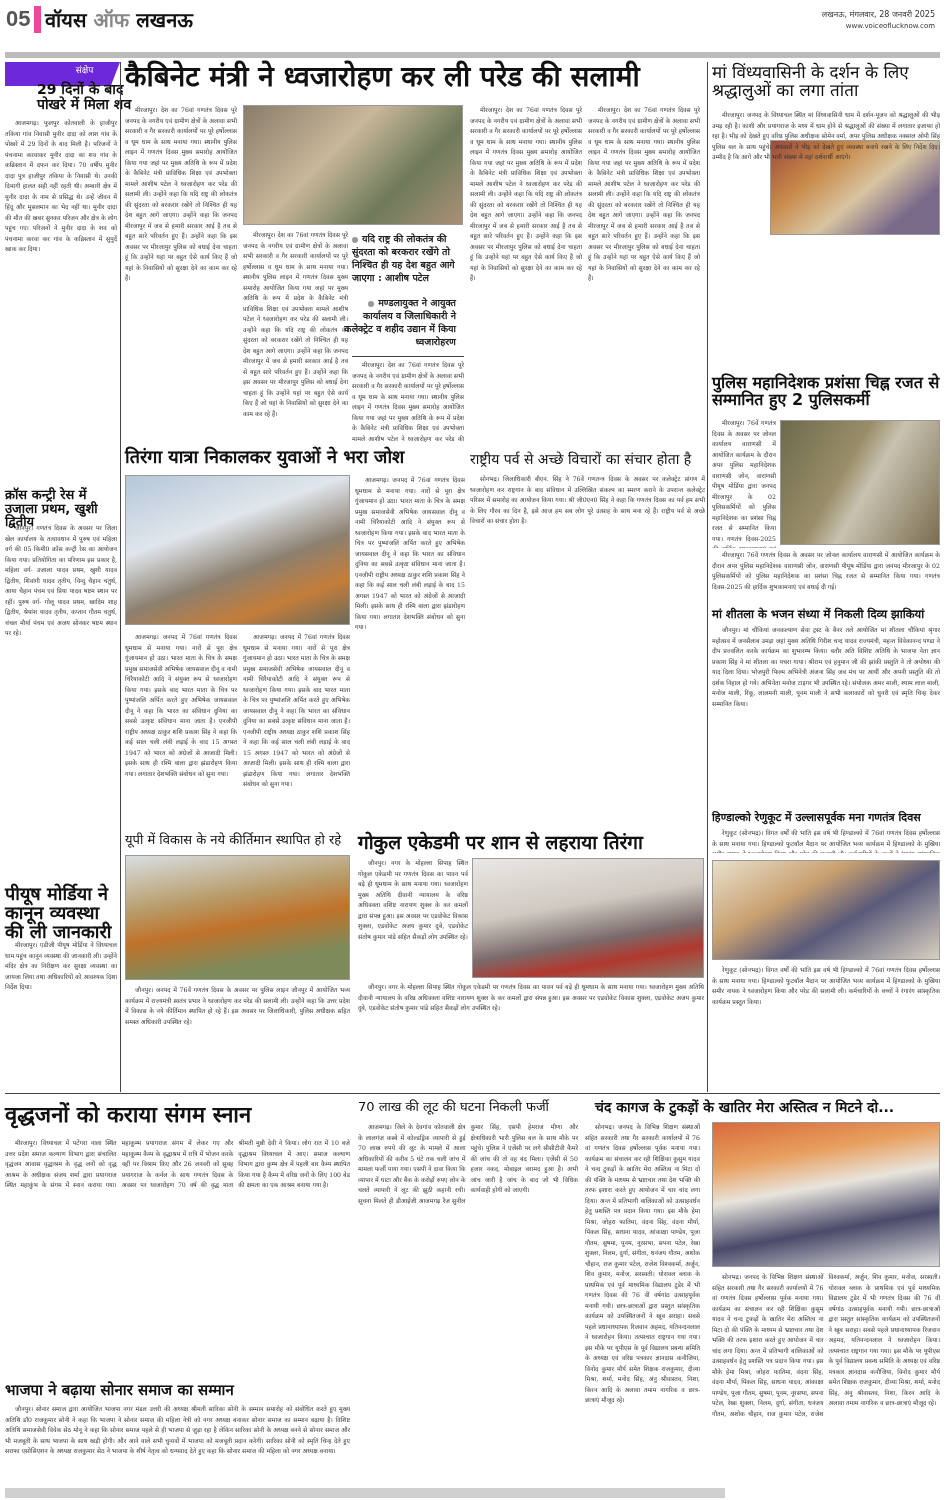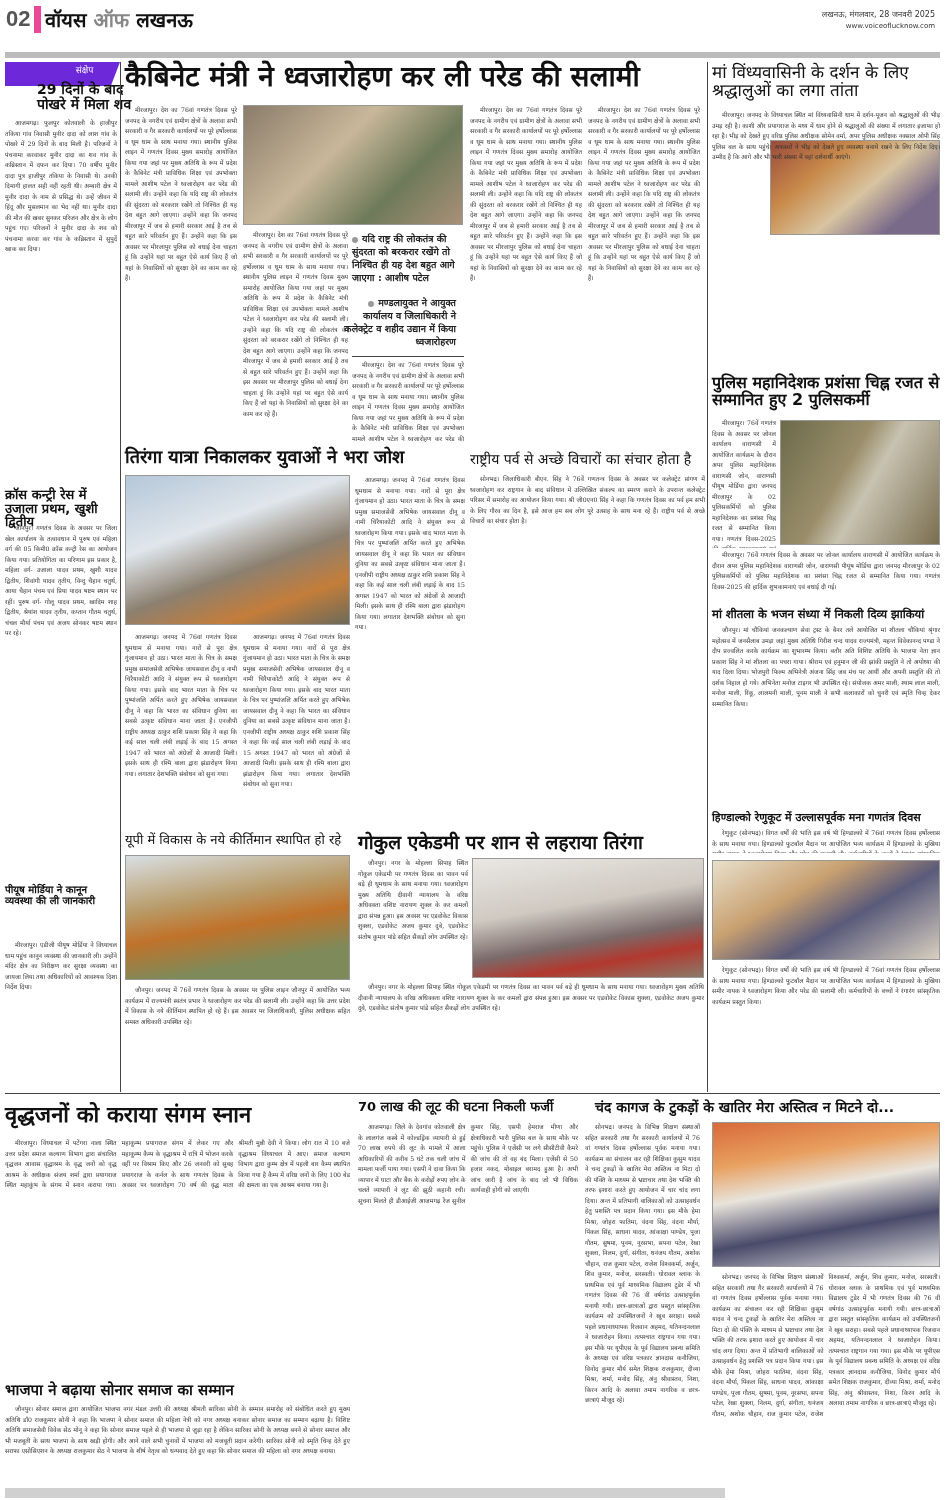--- a/index.html
+++ b/index.html
@@ -28,41 +28,41 @@
   .photo.stage { background: linear-gradient(150deg,#e8e0cc,#c8a070 35%,#5a5a7a 60%,#d8d0c0); }
   .photo.girls { background: linear-gradient(170deg,#d86a3a,#e8a060 25%,#e8e4dc 45%,#4a4a6a 70%,#ddd); }
   .pullquote { font-weight: bold; font-size: 9.5px; line-height: 13px; color: #222; }
   .bullet { display: inline-block; width: 6px; height: 6px; border-radius: 50%; background: #999; margin-right: 4px; vertical-align: middle; }
   .footer-bar { left: 5px; top: 1488px; width: 720px; height: 10px; background: #d0d0d0; }
 </style>
 </head>
 <body>
 
 <div class="abs masthead">
-  <div class="abs page-no">02</div>
+  <div class="abs page-no">05</div>
   <div class="abs paper-name">
     <span>वॉयस</span>
     <span class="mid">ऑफ</span>
     <span>लखनऊ</span>
   </div>
   <div class="abs date">लखनऊ, मंगलवार, 28 जनवरी 2025</div>
   <div class="abs url">www.voiceoflucknow.com</div>
 </div>
 <div class="abs rule"></div>
 
 <div class="abs kicker">संक्षेप</div>
 <div class="abs headline" style="left:5px;top:82px;width:112px;font-size:14px;margin-left:32px;">29 दिनों के बाद पोखरे में मिला शव</div>
 <div class="abs body-text" style="left:5px;top:118px;width:112px;height:335px;">
     <p>आजमगढ़। फूलपुर कोतवाली के हाजीपुर तकिया गांव निवासी मुनीर दादा को लाश गांव के पोखरे में 29 दिनों के बाद मिली है। परिजनों ने पंचनामा करवाकर मुनीर दादा का शव गांव के कब्रिस्तान में दफन कर दिया। 70 वर्षीय मुनीर दादा पुत्र हाजीपुर तकिया के निवासी थे। उनकी दिमागी हालत सही नहीं रहती थी। अम्बारी क्षेत्र में मुनीर दादा के नाम से प्रसिद्ध थे। उन्हें जीवन में हिंदू और मुसलमान का भेद नहीं था। मुनीर दादा की मौत की खबर सुनकर परिजन और क्षेत्र के लोग पहुंच गए। परिजनों ने मुनीर दादा के शव को पंचनामा करवा कर गांव के कब्रिस्तान में सुपुर्दे खाक कर दिया।</p>
   </div>
 <div class="abs headline" style="left:5px;top:488px;width:112px;font-size:13px;">क्रॉस कन्ट्री रेस में उजाला प्रथम, खुशी द्वितीय</div>
 <div class="abs body-text" style="left:5px;top:523px;width:112px;height:360px;">
     <p>जौनपुर। गणतंत्र दिवस के अवसर पर जिला खेल कार्यालय के तत्वावधान में पुरुष एवं महिला वर्ग की 05 किमी0 क्रॉस कन्ट्री रेस का आयोजन किया गया। प्रतियोगिता का परिणाम इस प्रकार है, महिला वर्ग- उजाला यादव प्रथम, खुशी यादव द्वितीय, शिवांगी यादव तृतीय, विन्दु चैहान चतुर्थ, आया चैहान पंचम एवं प्रिया यादव षष्टम स्थान पर रहीं। पुरुष वर्ग- गोलू यादव प्रथम, खादिम शाह द्वितीय, श्रेयांश यादव तृतीय, कप्तान गौतम चतुर्थ, चंचल मौर्या पंचम एवं अजय सोनकर षष्टम स्थान पर रहे।</p>
   </div>
-<div class="abs headline" style="left:5px;top:885px;width:112px;font-size:10px;">पीयूष मोर्डिया ने कानून व्यवस्था की ली जानकारी</div>
+<div class="abs headline" style="left:5px;top:885px;width:112px;font-size:18px;">पीयूष मोर्डिया ने कानून व्यवस्था की ली जानकारी</div>
 <div class="abs body-text" style="left:5px;top:940px;width:112px;height:140px;">
     <p>मीरजापुर। एडीजी पीयूष मोर्डिया ने विंध्याचल धाम पहुंच कानून व्यवस्था की जानकारी ली। उन्होंने मंदिर क्षेत्र का निरीक्षण कर सुरक्षा व्यवस्था का जायजा लिया तथा अधिकारियों को आवश्यक दिशा निर्देश दिया।</p>
   </div>
 <div class="abs vline" style="left:120px;top:62px;height:1030px;"></div>
 
 <div class="abs headline" style="left:125px;top:62px;width:600px;font-size:28px;white-space:nowrap;">कैबिनेट मंत्री ने ध्वजारोहण कर ली परेड की सलामी</div>
 <div class="abs photo" style="left:243px;top:105px;width:220px;height:120px;"></div>
 <div class="abs body-text" style="left:125px;top:105px;width:112px;height:340px;">
     <p>मीरजापुर। देश का 76वां गणतंत्र दिवस पूरे जनपद के नगरीय एवं ग्रामीण क्षेत्रों के अलावा सभी सरकारी व गैर सरकारी कार्यालयों पर पूरे हर्षोल्लास व धूम धाम के साथ मनाया गया। स्थानीय पुलिस लाइन में गणतंत्र दिवस मुख्य समारोह आयोजित किया गया जहां पर मुख्य अतिथि के रूप में प्रदेश के कैबिनेट मंत्री प्राविधिक शिक्षा एवं उपभोक्ता मामले आशीष पटेल ने ध्वजारोहण कर परेड की सलामी ली। उन्होंने कहा कि यदि राष्ट्र की लोकतंत्र की सुंदरता को बरकरार रखेंगे तो निश्चित ही यह देश बहुत आगे जाएगा। उन्होंने कहा कि जनपद मीरजापुर में जब से हमारी सरकार आई है तब से बहुत सारे परिवर्तन हुए हैं। उन्होंने कहा कि इस अवसर पर मीरजापुर पुलिस को बधाई देना चाहता हूं कि उन्होंने यहां पर बहुत ऐसे कार्य किए हैं जो यहां के निवासियों को सुरक्षा देने का काम कर रहे हैं।</p>
   </div>
@@ -145,21 +145,21 @@
     <p>जौनपुर। नगर के मोहल्ला सिपाह स्थित गोकुल एकेडमी पर गणतंत्र दिवस का पावन पर्व बड़े ही धूमधाम के साथ मनाया गया। ध्वजारोहण मुख्य अतिथि दीवानी न्यायालय के वरिष्ठ अधिवक्ता वशिष्ट नारायण शुक्ल के कर कमलों द्वारा संपन्न हुआ। इस अवसर पर एडवोकेट विकास शुक्ला, एडवोकेट अजय कुमार दुबे, एडवोकेट संतोष कुमार पांडे सहित सैकड़ों लोग उपस्थित रहे।</p>
   </div>
 
 <div class="abs hline" style="left:5px;top:1093px;width:935px;"></div>
 
 <div class="abs headline" style="left:5px;top:1103px;width:345px;font-size:22px;white-space:nowrap;">वृद्धजनों को कराया संगम स्नान</div>
 <div class="abs body-text" style="left:5px;top:1138px;width:345px;height:240px;column-count:3;column-gap:5px;">
     <p>मीरजापुर। विंध्याचल में पटेंगरा नाला स्थित उत्तर प्रदेश समाज कल्याण विभाग द्वारा संचालित वृद्धजन आवास वृद्धाश्रम के वृद्ध जनों को वृद्ध आश्रम के अधीक्षक संजय शर्मा द्वारा प्रयागराज स्थित महाकुंभ के संगम में स्नान कराया गया। महाकुम्भ प्रयागराज संगम में लेकर गए और महाकुम्भ कैम्प के वृद्धाश्रम में रात्रि में भोजन करके वहीं पर विश्राम किए और 26 जनवरी को सुबह प्रयागराज के कर्नल के साथ गणतंत्र दिवस के अवसर पर ध्वजारोहण 70 वर्ष की वृद्ध माता श्रीमती मुन्नी देवी ने किया। लोग रात में 10 बजे वृद्धाश्रम विंध्याचल में आए। समाज कल्याण विभाग द्वारा कुम्भ क्षेत्र में पहली बार कैम्प स्थापित किया गया है कैम्प में वरिष्ठ जनों के लिए 100 बेड की क्षमता का एक आश्रम बनाया गया है।</p>
   </div>
 
-<div class="abs headline" style="left:358px;top:1100px;width:220px;font-size:13px;font-weight:bold;white-space:nowrap;">70 लाख की लूट की घटना निकली फर्जी</div>
+<div class="abs headline" style="left:358px;top:1100px;width:220px;font-size:13px;font-weight:normal;white-space:nowrap;">70 लाख की लूट की घटना निकली फर्जी</div>
 <div class="abs body-text" style="left:358px;top:1122px;width:220px;height:360px;column-count:2;column-gap:5px;">
     <p>आजमगढ़। जिले के देवगांव कोतवाली क्षेत्र के लालगंज कस्बे में कोल्डड्रिंक व्यापारी से हुई 70 लाख रुपये की लूट के मामले में आला अधिकारियों की करीब 5 घंटे तक चली जांच में मामला फर्जी पाया गया। एसपी ने दावा किया कि व्यापार में घाटा और बैंक के करोड़ों रुपए लोन के चलते व्यापारी ने लूट की झूठी कहानी रची। सूचना मिलते ही डीआईजी आजमगढ़ रेंज सुनील कुमार सिंह, एसपी हेमराज मीणा और क्षेत्राधिकारी भारी पुलिस बल के साथ मौके पर पहुंचे। पुलिस ने एजेंसी पर लगे सीसीटीवी कैमरे की जांच की तो वह बंद मिला। एजेंसी से 50 हजार नकद, मोबाइल बरामद हुआ है। अभी जांच जारी है जांच के बाद जो भी विधिक कार्यवाही होगी को जाएगी।</p>
   </div>
 
 <div class="abs headline" style="left:595px;top:1100px;width:345px;font-size:14px;white-space:nowrap;">चंद कागज के टुकड़ों के खातिर मेरा अस्तित्व न मिटने दो...</div>
 <div class="abs body-text" style="left:585px;top:1122px;width:115px;height:360px;">
     <p>सोनभद्र। जनपद के विभिन्न शिक्षण संस्थाओं सहित सरकारी तथा गैर सरकारी कार्यालयों में 76 वां गणतंत्र दिवस हर्षोल्लास पूर्वक मनाया गया। कार्यक्रम का संचालन कर रही शिक्षिका कुसुम यादव ने चन्द टुकड़ों के खातिर मेरा अस्तित्व ना मिटा दो की पंक्ति के माध्यम से भ्रष्टाचार तथा देश भक्ति की तरफ इशारा करते हुए आयोजन में चार चांद लगा दिया। अन्त में प्रतिभागी बालिकाओं को उत्साहवर्धन हेतु प्रशस्ति पत्र प्रदान किया गया। इस मौके हेमा मिश्रा, जोहरा फातिमा, वंदना सिंह, वंदना मौर्या, पिंकल सिंह, साधना यादव, आंकाक्षा पाण्डेय, पूजा गौतम, सुषमा, पूनम, नूरसभा, सपना पटेल, रेखा शुक्ला, निलम, दुर्गा, संगीता, धनंजय गौतम, अशोक चौहान, राज कुमार पटेल, राजेश विश्वकर्मा, अर्जुन, शिव कुमार, मनोज, सरस्वती। घोरावल ब्लाक के प्राथमिक एवं पूर्व माध्यमिक विद्यालय टुडेर में भी गणतंत्र दिवस की 76 वीं वर्षगांठ उत्साहपूर्वक मनायी गयी। छात्र-छात्राओं द्वारा प्रस्तुत सांस्कृतिक कार्यक्रम को उपस्थितजनों ने खूब सराहा। सबसे पहले प्रधानाध्यापक रिजवान अहमद, यतिनन्दनलाल ने ध्वजारोहन किया। तत्पश्चात राष्ट्रगान गया गया। इस मौके पर यूपीएस के पूर्व विद्यालय प्रबन्ध समिति के अध्यक्ष एवं वरिष्ठ पत्रकार ज्ञानदास कनौजिया, विनोद कुमार मौर्य समेत शिक्षक राजकुमार, दीव्या मिश्रा, शर्मा, मनोद सिंह, अंनु श्रीवास्तव, निशा, किरन आदि के अलावा तमाम नागरिक व छात्र-छात्राएं मौजूद रहे।</p>
   </div>
 <div class="abs photo girls" style="left:712px;top:1122px;width:228px;height:145px;"></div>
 <div class="abs body-text" style="left:712px;top:1272px;width:228px;height:210px;column-count:2;column-gap:5px;">

